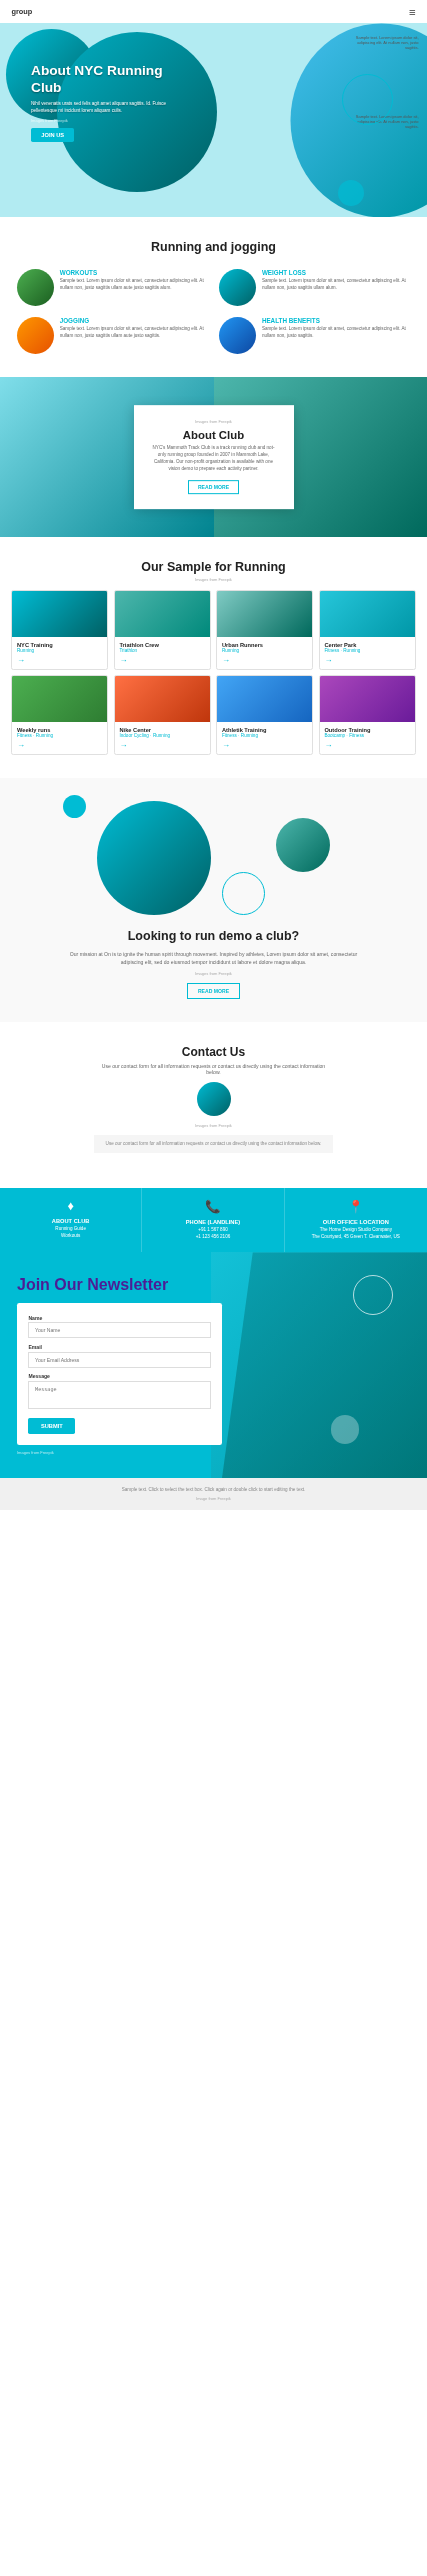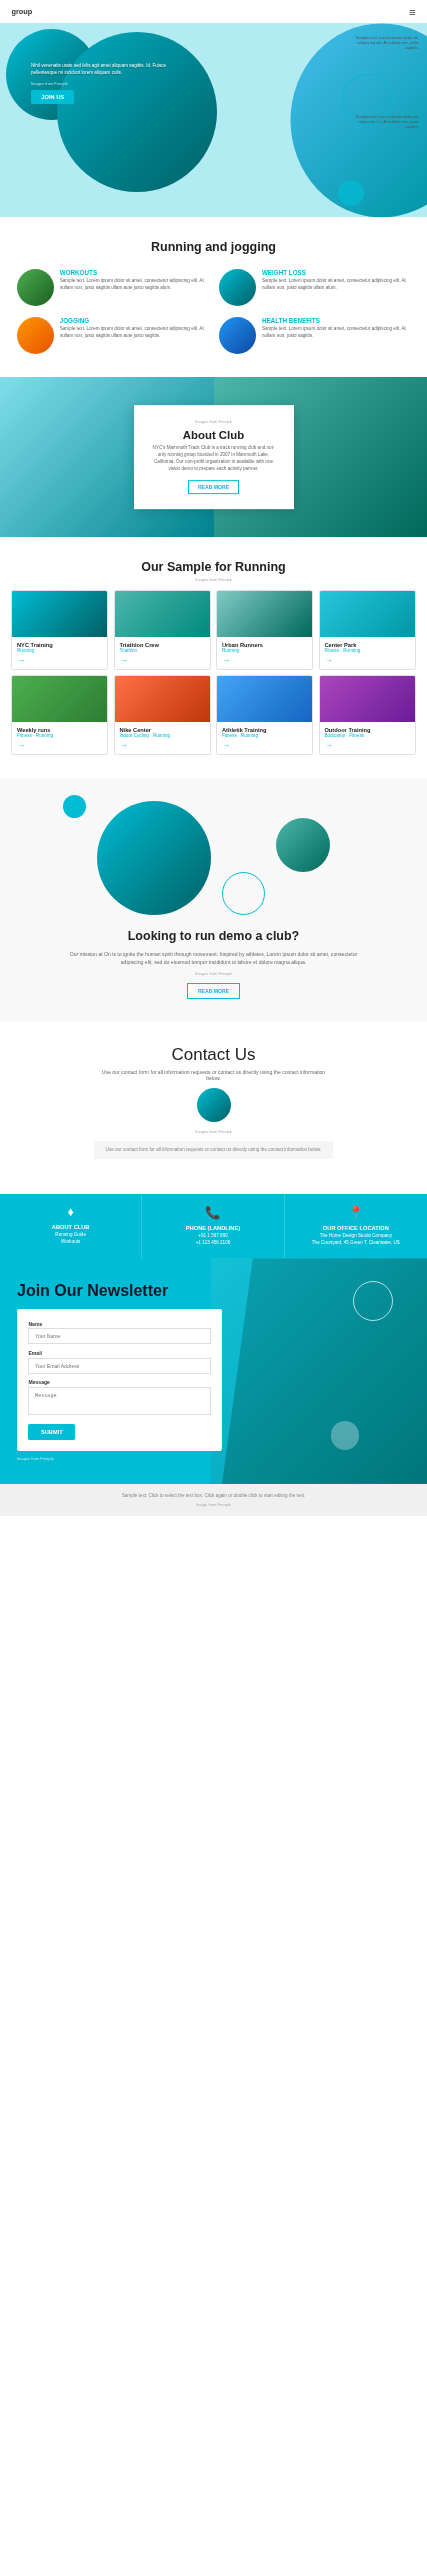--- a/index.html
+++ b/index.html
@@ -27,20 +27,21 @@
   <span style="font-size:11.4px;cursor:pointer;color:#333;">≡</span>
 </nav>
 
 <section style="position:relative;height:194px;overflow:hidden;background:#b2ebf2;">
 
   <div style="position:absolute;top:5.7px;left:5.7px;width:91px;height:91px;border-radius:50%;background:linear-gradient(135deg,#00bcd4,#006064);overflow:hidden;"></div>
 
   <div style="position:absolute;top:8.5px;left:57px;width:160px;height:160px;border-radius:50%;background:linear-gradient(135deg,#00acc1,#006064);overflow:hidden;"></div>
 
   <div style="position:absolute;top:40px;left:31px;color:#fff;max-width:142px;z-index:10;">
+    <h1 style="font-size:13.7px;font-weight:900;line-height:1.2;margin-bottom:4.6px;text-shadow:0 0.6px 1.7px rgba(0,0,0,0.4);">About NYC Running Club</h1>
     <p style="font-size:4.6px;line-height:1.5;margin-bottom:3.4px;text-shadow:0 0.6px 1.1px rgba(0,0,0,0.3);">Nihil venenatis urats sed felis agit amet aliquam sagittis. Id. Fuisce pellentesque mi incidunt lorem aliquam culis.</p>
     <span style="font-size:4px;color:rgba(255,255,255,0.7);display:block;margin-bottom:4.6px;">Images from Freepik</span>
     <button style="background:#00bcd4;color:#fff;border:none;padding:4px 10.3px;font-size:5.7px;border-radius:1.7px;cursor:pointer;font-weight:bold;">JOIN US</button>
   </div>
 
   <div style="position:absolute;top:0;right:0;width:182px;height:194px;background:linear-gradient(135deg,#4fc3f7,#0097a7);clip-path:ellipse(91px 97px at 75% 50%);"></div>
 
   <div style="position:absolute;top:11.4px;right:8.5px;font-size:4px;color:#555;max-width:74px;text-align:right;">
     <span>Sample text. Lorem ipsum dolor sit, adipiscing elit. At nullam non, justo sagittis.</span>
   </div>
@@ -192,21 +193,21 @@
   </div>
   <div style="text-align:center;max-width:296px;margin:0 auto;">
     <h2 style="font-size:12.5px;font-weight:900;color:#222;margin-bottom:6.8px;">Looking to run demo a club?</h2>
     <p style="font-size:5.1px;color:#666;line-height:1.6;margin-bottom:4.6px;">Our mission at On is to ignite the human spirit through movement. Inspired by athletes, Lorem ipsum dolor sit amet, consectetur adipiscing elit, sed do eiusmod tempor incididunt ut labore et dolore magna aliqua.</p>
     <span style="display:block;font-size:4px;color:#aaa;margin-bottom:6.8px;">Images from Freepik</span>
     <button style="background:transparent;border:1.1px solid #00bcd4;color:#00bcd4;padding:4px 10.3px;font-size:5.1px;cursor:pointer;font-weight:bold;">READ MORE</button>
   </div>
 </section>
 
 <section style="padding:23px 17px;text-align:center;">
-  <h2 style="font-size:17px;font-weight:400;color:#222;margin-bottom:4.6px;">Contact Us</h2>
+  <h2 style="font-size:12px;font-weight:700;color:#222;margin-bottom:4.6px;">Contact Us</h2>
   <p style="font-size:5.1px;color:#666;margin-bottom:5.7px;max-width:228px;margin-left:auto;margin-right:auto;">Use our contact form for all information requests or contact us directly using the contact information below.</p>
   <div style="width:34px;height:34px;border-radius:50%;background:linear-gradient(135deg,#00bcd4,#006064);margin:6.8px auto;"></div>
   <span style="display:block;font-size:4px;color:#aaa;margin-bottom:6.8px;">Images from Freepik</span>
   <div style="background:#f5f5f5;padding:6.8px;max-width:239px;margin:0 auto 11.4px;">
     <p style="font-size:4.6px;color:#888;">Use our contact form for all information requests or contact us directly using the contact information below.</p>
   </div>
 </section>
 
 <div style="display:grid;grid-template-columns:repeat(3,1fr);background:#00bcd4;">
   <div style="padding:11.4px 8.5px;color:#fff;text-align:center;border-right:0.6px solid rgba(255,255,255,0.2);">
@@ -232,21 +233,21 @@
 <section style="background:#00bcd4;padding:23px 17px;position:relative;overflow:hidden;min-height:216px;">
 
   <div style="position:absolute;top:0;right:0;width:216px;height:100%;background:linear-gradient(135deg,#26c6da80,#00838f80);"></div>
 
   <div style="position:absolute;top:0;right:0;width:205px;height:100%;background:linear-gradient(135deg,#00838f,#004d40);opacity:0.5;clip-path:polygon(15% 0,100% 0,100% 100%,0 100%);"></div>
 
   <div style="position:absolute;right:34px;top:23px;width:40px;height:40px;border-radius:50%;border:1.7px solid rgba(255,255,255,0.7);z-index:6;"></div>
   <div style="position:absolute;right:68px;bottom:34px;width:28.5px;height:28.5px;border-radius:50%;background:rgba(255,255,255,0.3);z-index:6;"></div>
 
   <div style="position:relative;z-index:5;max-width:205px;">
-    <h2 style="font-size:16px;font-weight:900;color:#0f172a;margin-bottom:8.5px;line-height:1.2;">Join Our Newsletter</h2>
+    <h2 style="font-size:16px;font-weight:900;color:#4c1d95;margin-bottom:8.5px;line-height:1.2;">Join Our Newsletter</h2>
     <div style="background:#fff;padding:11.4px;border-radius:2.3px;">
       
       <div style="margin-bottom:5.7px;">
         <label style="font-size:5.1px;color:#333;font-weight:bold;display:block;margin-bottom:1.7px;">Name</label>
         <input type="text" style="width: 100%; padding: 4px 5.7px; border: 0.6px solid rgb(221, 221, 221); font-size: 5.1px; outline: none;" placeholder="Your Name">
       </div>
       
       <div style="margin-bottom:5.7px;">
         <label style="font-size:5.1px;color:#333;font-weight:bold;display:block;margin-bottom:1.7px;">Email</label>
         <input type="email" style="width: 100%; padding: 4px 5.7px; border: 0.6px solid rgb(221, 221, 221); font-size: 5.1px; outline: none;" placeholder="Your Email Address">

